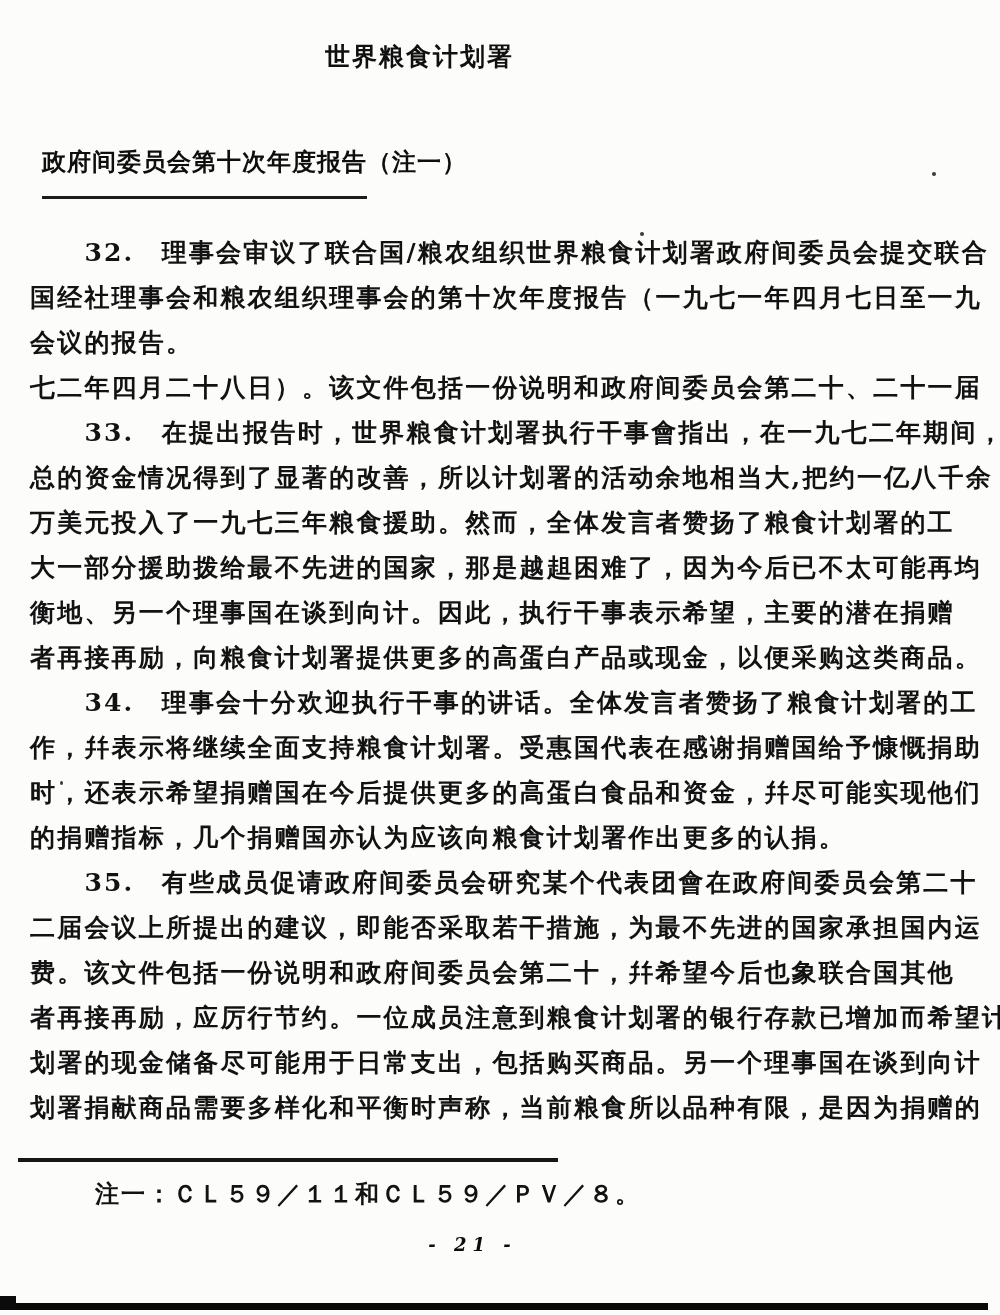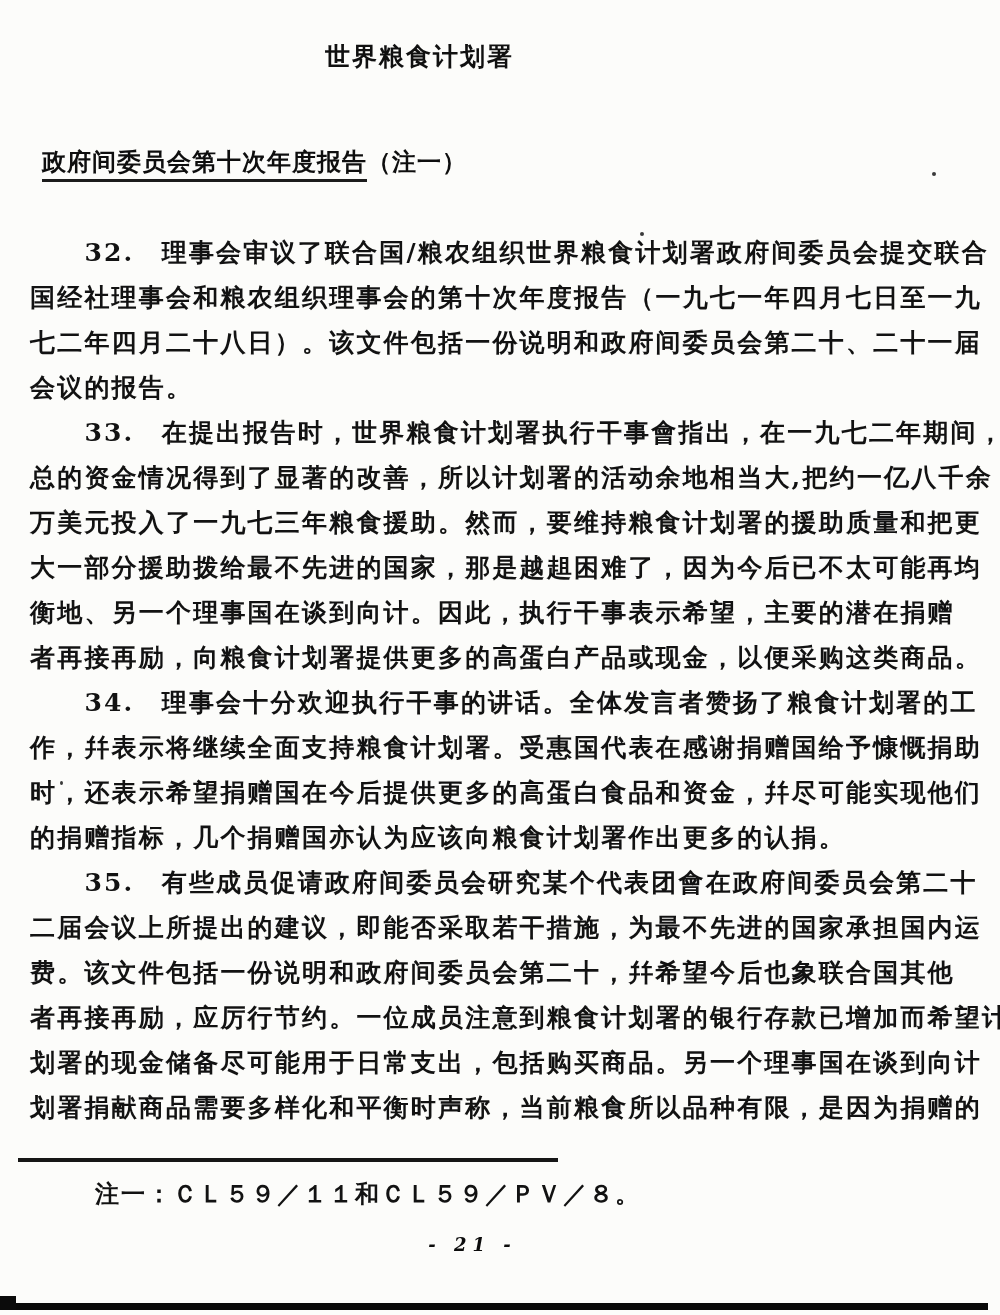--- a/index.html
+++ b/index.html
@@ -30,21 +30,21 @@
     position: absolute;
     top: 146px;
     left: 42px;
     font-size: 24px;
     letter-spacing: 1px;
     color: #0e0e0e;
     white-space: nowrap;
   }
   .section-heading .underlined {
     border-bottom: 3px solid #1c1c1c;
-    padding-bottom: 3px;
+    padding-bottom: 20px;
   }
   .body-text {
     position: absolute;
     top: 230px;
     left: 30px;
     width: 960px;
     font-size: 25px;
     letter-spacing: 2.2px;
     color: #121212;
   }
@@ -115,27 +115,27 @@
   <div class="doc-title">世界粮食计划署</div>
 
   <div class="section-heading">
     <span class="underlined">政府间委员会第十次年度报告</span><span>（注一）</span>
   </div>
 
   <div class="body-text">
     <div class="paragraph">
         <div class="line">　　32.　理事会审议了联合国/粮农组织世界粮食计划署政府间委员会提交联合</div>
         <div class="line">国经社理事会和粮农组织理事会的第十次年度报告（一九七一年四月七日至一九</div>
+        <div class="line">会议的报告。</div>
         <div class="line">七二年四月二十八日）。该文件包括一份说明和政府间委员会第二十、二十一届</div>
-        <div class="line">会议的报告。</div>
       </div>
     <div class="paragraph">
         <div class="line">　　33.　在提出报告时，世界粮食计划署执行干事會指出，在一九七二年期间，</div>
         <div class="line">总的资金情况得到了显著的改善，所以计划署的活动余地相当大,把约一亿八千余</div>
-        <div class="line">万美元投入了一九七三年粮食援助。然而，要维持粮食计划署的援助质量和把更</div>
+        <div class="line">万美元投入了一九七三年粮食援助。然而，全体发言者赞扬了粮食计划署的工</div>
         <div class="line">大一部分援助拨给最不先进的国家，那是越趄困难了，因为今后已不太可能再均</div>
         <div class="line">衡地、另一个理事国在谈到向计。因此，执行干事表示希望，主要的潜在捐赠</div>
         <div class="line">者再接再励，向粮食计划署提供更多的高蛋白产品或现金，以便采购这类商品。</div>
       </div>
     <div class="paragraph">
         <div class="line">　　34.　理事会十分欢迎执行干事的讲话。全体发言者赞扬了粮食计划署的工</div>
         <div class="line">作，幷表示将继续全面支持粮食计划署。受惠国代表在感谢捐赠国给予慷慨捐助</div>
         <div class="line">时，还表示希望捐赠国在今后提供更多的高蛋白食品和资金，幷尽可能实现他们</div>
         <div class="line">的捐赠指标，几个捐赠国亦认为应该向粮食计划署作出更多的认捐。</div>
       </div>

